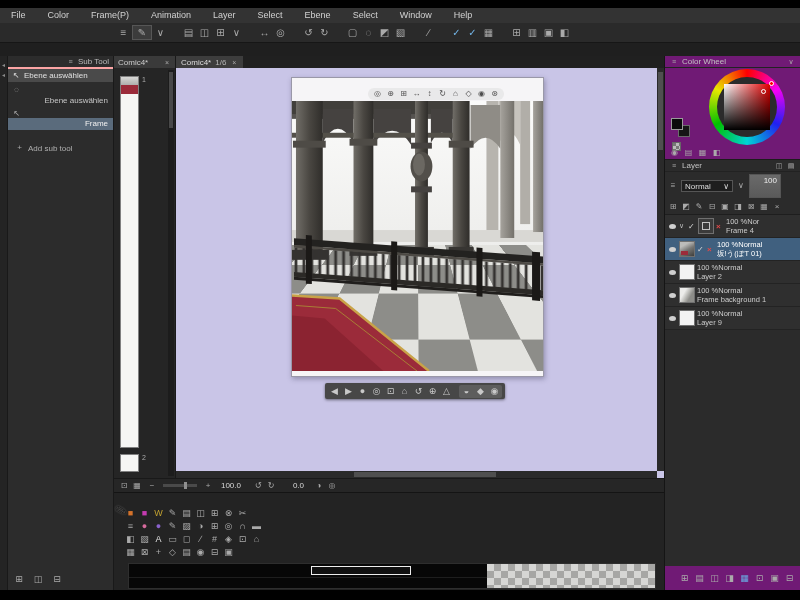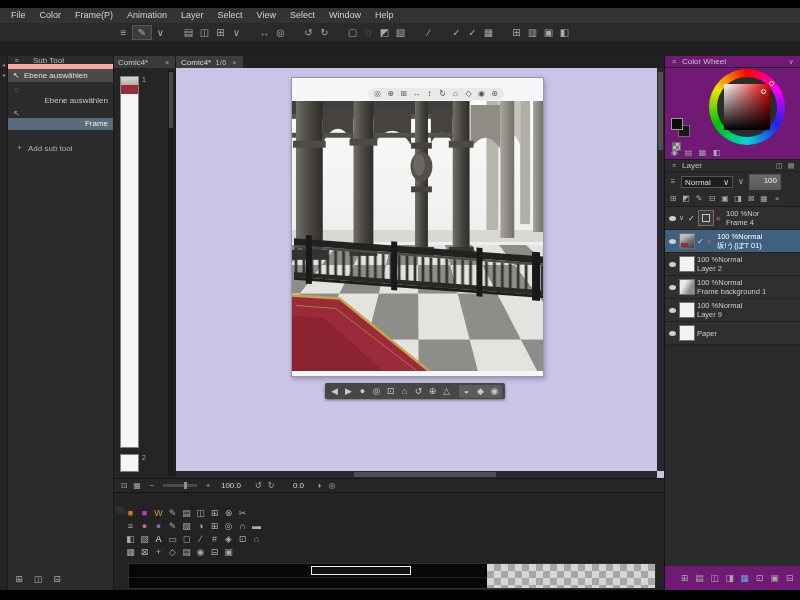--- a/index.html
+++ b/index.html
@@ -1,31 +1,31 @@
 <!DOCTYPE html>
 <html><head>
 <meta charset="utf-8">
 <style>
   *{margin:0;padding:0;box-sizing:border-box;font-family:"Liberation Sans","DejaVu Sans",sans-serif;}
   html,body{width:800px;height:600px;background:#000;overflow:hidden;}
   body{position:relative;}
   .app{position:absolute;top:8px;left:0;width:800px;height:582px;background:#1f1f1f;color:#b4b4b4;}
   .titlebar{height:13px;background:#2b2b2b;text-align:center;font-size:8px;line-height:13px;color:#9c9c9c;overflow:hidden;}
-  .menubar{height:15px;background:#333;display:flex;align-items:flex-start;padding-left:4px;}
+  .menubar{height:15px;background:#333;display:flex;align-items:flex-start;padding-left:4px;gap:8px;}
   .menu-item{font-size:9px;color:#d2d2d2;padding:0 7px;line-height:15px;white-space:nowrap;}
   .toolbar{height:20px;background:#2a2a2a;border-bottom:1px solid #161616;display:flex;align-items:center;padding-left:116px;gap:1px;}
   .icon{display:inline-flex;width:15px;height:15px;align-items:center;justify-content:center;font-size:10px;color:#aaa;flex:none;line-height:1;}
   .tbi.gap{margin-left:12px;}
   .tbi.boxed{background:#3c3c3c;border:1px solid #565656;width:20px;}
   .main{position:absolute;top:48px;left:0;right:0;bottom:0;}
   .edge{position:absolute;left:0;top:0;width:8px;bottom:0;background:#242424;border-right:1px solid #191919;display:flex;flex-direction:column;align-items:center;padding-top:5px;gap:2px;}
   .edge .icon{width:8px;height:8px;font-size:6px;color:#8a8a8a;}
   
   .subtool{position:absolute;left:8px;top:0;width:106px;bottom:0;background:#2c2c2c;border-right:1px solid #191919;font-size:8px;}
-  .st-head{height:13px;display:flex;align-items:center;gap:12px;padding:0 4px;color:#bbb;border-bottom:5px solid #fca5a5;}
+  .st-head{height:13px;display:flex;align-items:center;gap:3px;padding:0 4px;color:#bbb;border-bottom:2px solid #fca5a5;justify-content:flex-end;}
   .st-head .icon{width:9px;height:9px;font-size:7px;}
   .st-item1{height:13px;background:#4a4a4a;display:flex;align-items:center;gap:3px;padding:0 3px;color:#e0e0e0;}
   .st-item1 .icon{width:10px;height:10px;font-size:8px;color:#ddd;}
   .st-item{position:relative;height:24px;}
   .st-item .icon{position:absolute;left:3px;top:2px;width:11px;height:11px;font-size:8px;}
   .st-item .lbl{position:absolute;right:5px;bottom:1px;color:#c6c6c6;}
   .st-item3 .lblbar{position:absolute;left:0;right:0;bottom:0;height:12px;background:#5a6b7c;color:#f0f0f0;text-align:right;padding-right:5px;line-height:12px;}
   .st-add{margin-top:12px;display:flex;align-items:center;gap:4px;padding:0 7px;color:#b0b0b0;height:12px;}
   .st-add .icon{width:9px;height:9px;font-size:8px;}
   .st-foot{position:absolute;bottom:5px;left:5px;display:flex;gap:7px;}
@@ -101,21 +101,21 @@
   .huecur{position:absolute;left:104px;top:25px;width:5px;height:5px;border:1px solid #fff;border-radius:50%;background:#f00;}
   .swA{position:absolute;left:6px;top:62px;width:12px;height:12px;background:#0a0a0a;border:1px solid #9a9a9a;z-index:2;}
   .swB{position:absolute;left:13px;top:69px;width:12px;height:12px;background:#161616;border:1px solid #6a6a6a;}
   .swT{position:absolute;left:7px;top:86px;width:9px;height:9px;border:1px solid #666;background:conic-gradient(#bbb 0 25%,#777 0 50%,#bbb 0 75%,#777 0) 0 0/6px 6px;}
   .color-foot{position:absolute;left:4px;bottom:1px;display:flex;gap:3px;}
   .color-foot .icon{width:11px;height:11px;font-size:8px;}
   .layer-sec{position:absolute;top:104px;left:0;right:0;bottom:24px;overflow:hidden;background:#2b2b2b;}
   .blend-row{display:flex;align-items:center;gap:3px;padding:2px 3px;}
   .blend-row .icon{width:10px;height:10px;font-size:8px;}
   .combo{width:52px;height:12px;background:#1e1e1e;border:1px solid #555;display:flex;align-items:center;justify-content:space-between;padding:0 3px;font-size:8px;color:#ddd;}
-  .opbox{width:32px;height:16px;border:1px solid #555;background:linear-gradient(#6a6a6a,#5a5a5a);text-align:right;padding-right:3px;font-size:8px;color:#eee;line-height:11px;}
+  .opbox{width:32px;height:24px;border:1px solid #555;background:linear-gradient(#6a6a6a,#5a5a5a);text-align:right;padding-right:3px;font-size:8px;color:#eee;line-height:11px;}
   .lyr-tools{display:flex;gap:1px;padding:1px 2px;border-bottom:1px solid #1e1e1e;}
   .lyr-tools .icon{width:12px;height:12px;font-size:8px;}
   .lrow{display:flex;align-items:center;gap:2px;height:23px;padding:0 2px;border-bottom:1px solid #232323;background:#2f2f2f;}
   .lrow.sel{background:#40607f;}
   .eyebox{width:10px;display:inline-flex;justify-content:center;flex:none;}
   .eye{width:7px;height:5px;background:#d0d0d0;border-radius:50%;}
   .lcaret{font-size:7px;color:#bbb;width:7px;flex:none;}
   .lcheck{font-size:8px;color:#ddd;width:8px;flex:none;}
   .thumb{width:16px;height:16px;border:1px solid #707070;background:#f2f2f2;position:relative;flex:none;}
   .t-frame{background:#3b3b3b;}
@@ -137,21 +137,21 @@
 
 
   <div class="menubar">
 
   <span class="menu-item">File</span>
       <span class="menu-item">Color</span>
       <span class="menu-item">Frame(P)</span>
       <span class="menu-item">Animation</span>
       <span class="menu-item">Layer</span>
       <span class="menu-item">Select</span>
-      <span class="menu-item">View</span>
+      <span class="menu-item">Ebene</span>
       <span class="menu-item">Select</span>
       <span class="menu-item">Window</span>
       <span class="menu-item">Help</span>
     </div>
 
   <div class="toolbar">
 
   <span class="icon tbi">≡</span>
       <span class="icon tbi boxed">✎</span>
       <span class="icon tbi">∨</span>
@@ -545,30 +545,20 @@
         <div class="lrow">
           <span class="eyebox">
               <span class="eye"></span>
             </span>
           <span class="thumb"></span>
           <span class="ltext">
             <span>100 %Normal</span>
             <span>Layer 9</span>
           </span>
         </div>
-        <div class="lrow">
-          <span class="eyebox">
-              <span class="eye"></span>
-            </span>
-          <span class="thumb"></span>
-          <span class="ltext">
-            <span>Paper</span>
-            <span></span>
-          </span>
-        </div>
       </div>
 
       <div class="rp-foot">
 
       <span class="icon">⊞</span>
           <span class="icon">▤</span>
           <span class="icon">◫</span>
           <span class="icon">◨</span>
           <span class="icon" style="color: rgb(106, 168, 224);">▦</span>
           <span class="icon">⊡</span>

